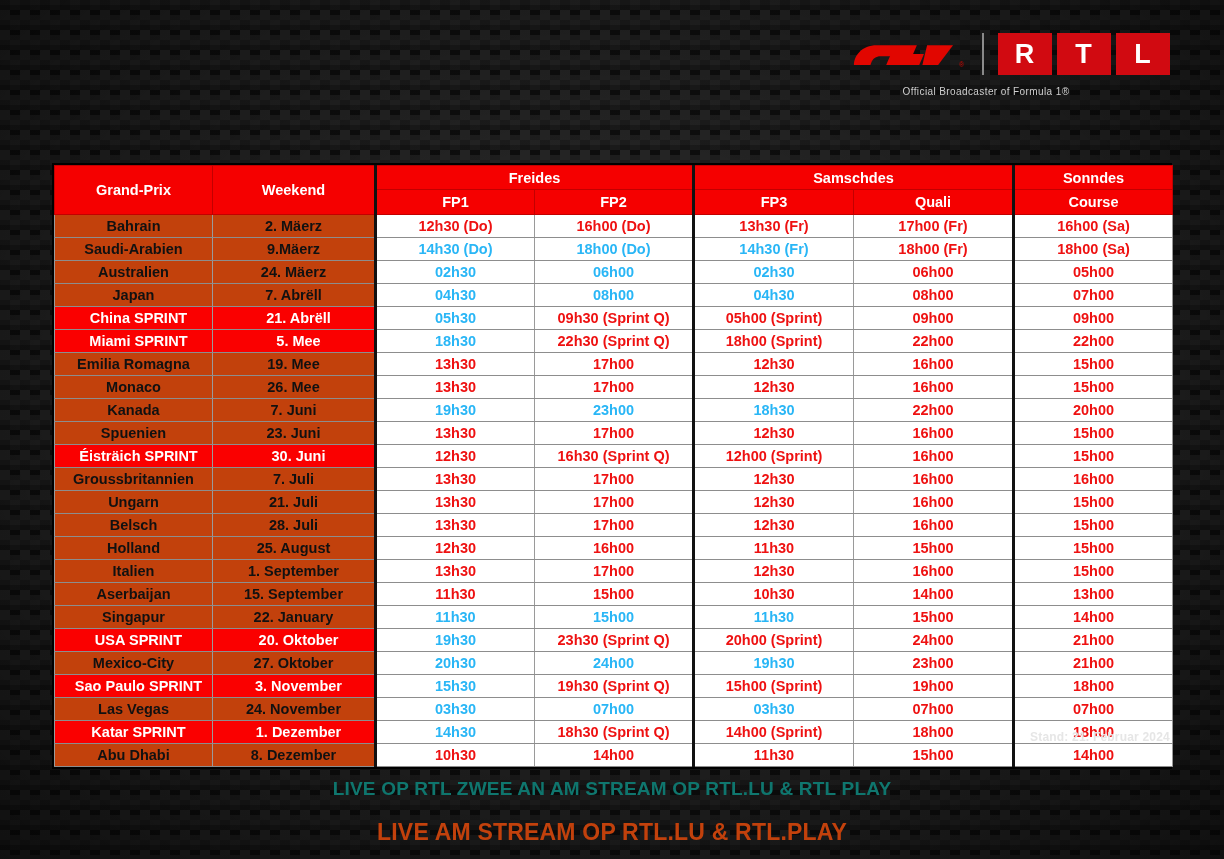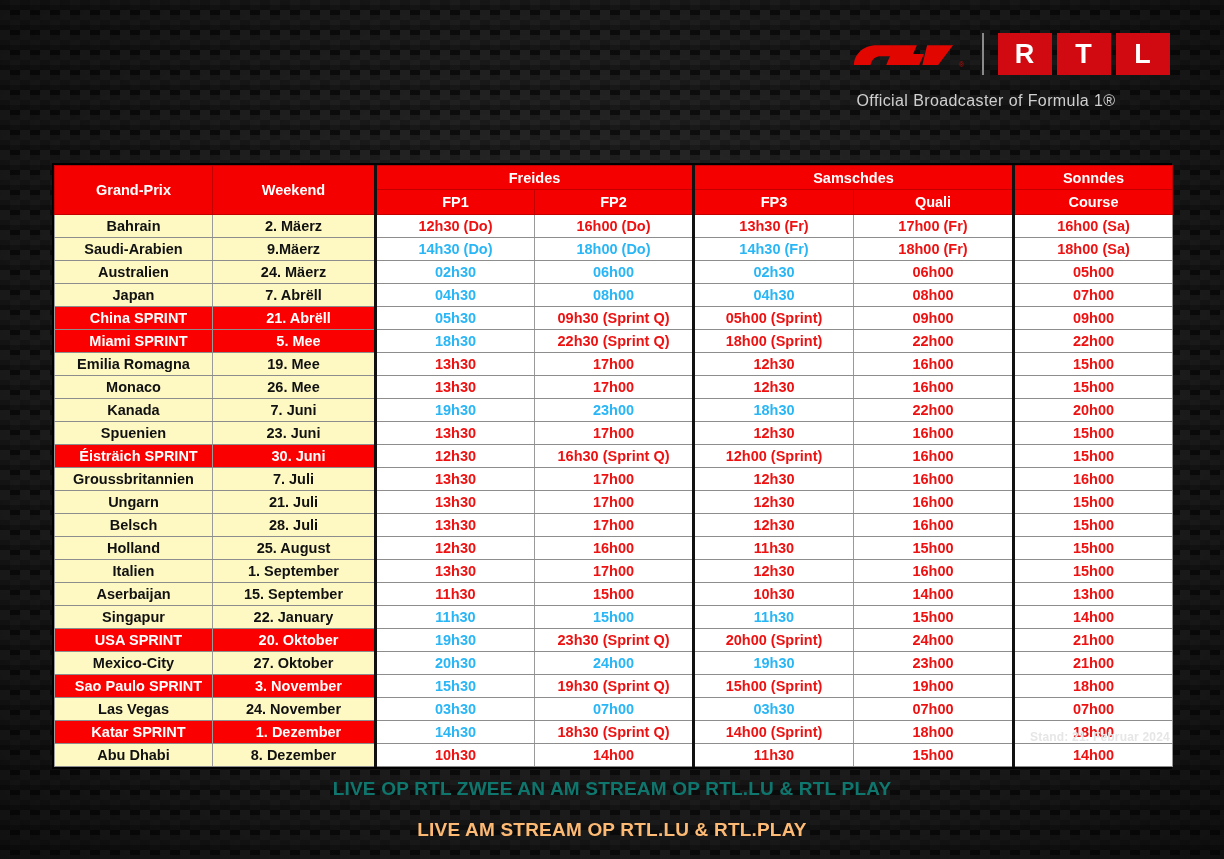--- a/index.html
+++ b/index.html
@@ -97,24 +97,24 @@
     height: 42px;
     line-height: 42px;
     text-align: center;
     background: #d10a11;
     color: #ffffff;
     font-size: 27px;
     font-weight: bold;
     letter-spacing: 1px;
   }
   .broadcaster {
-    margin-top: 12px;
+    margin-top: 6px;
     text-align: center;
     color: #cfcfcf;
-    font-size: 16px;
+    font-size: 10px;
     letter-spacing: 0.4px;
     padding-right: 28px;
   }
 
   
   .table-wrap {
     position: absolute;
     left: 52px;
     top: 163px;
     width: 1120px;
@@ -149,21 +149,21 @@
   col.c-gp     { width: 158px; }
   col.c-wk     { width: 163px; }
   col.c-fp1    { width: 159px; }
   col.c-fp2    { width: 159px; }
   col.c-fp3    { width: 160px; }
   col.c-quali  { width: 160px; }
   col.c-course { width: 159px; }
 
   
   td.gp, td.wk {
-    background: #fef9c3;
+    background: #c2410c;
     color: #111;
     height: 22px;
   }
   td.tm {
     background: #ffffff;
     color: #ee1111;
   }
   td.tm.cy { color: #29b6f6; }
 
   tr.sprint td.gp, tr.sprint td.wk {
@@ -196,22 +196,22 @@
     color: #0f766e;
     font-size: 19px;
     font-weight: bold;
     letter-spacing: 0.2px;
   }
   .live2 {
     position: absolute;
     left: 0; right: 0;
     top: 819px;
     text-align: center;
-    color: #fdba74;
-    font-size: 19px;
+    color: #c2410c;
+    font-size: 23px;
     font-weight: bold;
     letter-spacing: 0.2px;
   }
 </style>
 </head>
 <body>
 
 <div class="carbon"></div>
 <div class="vignette"></div>
 

